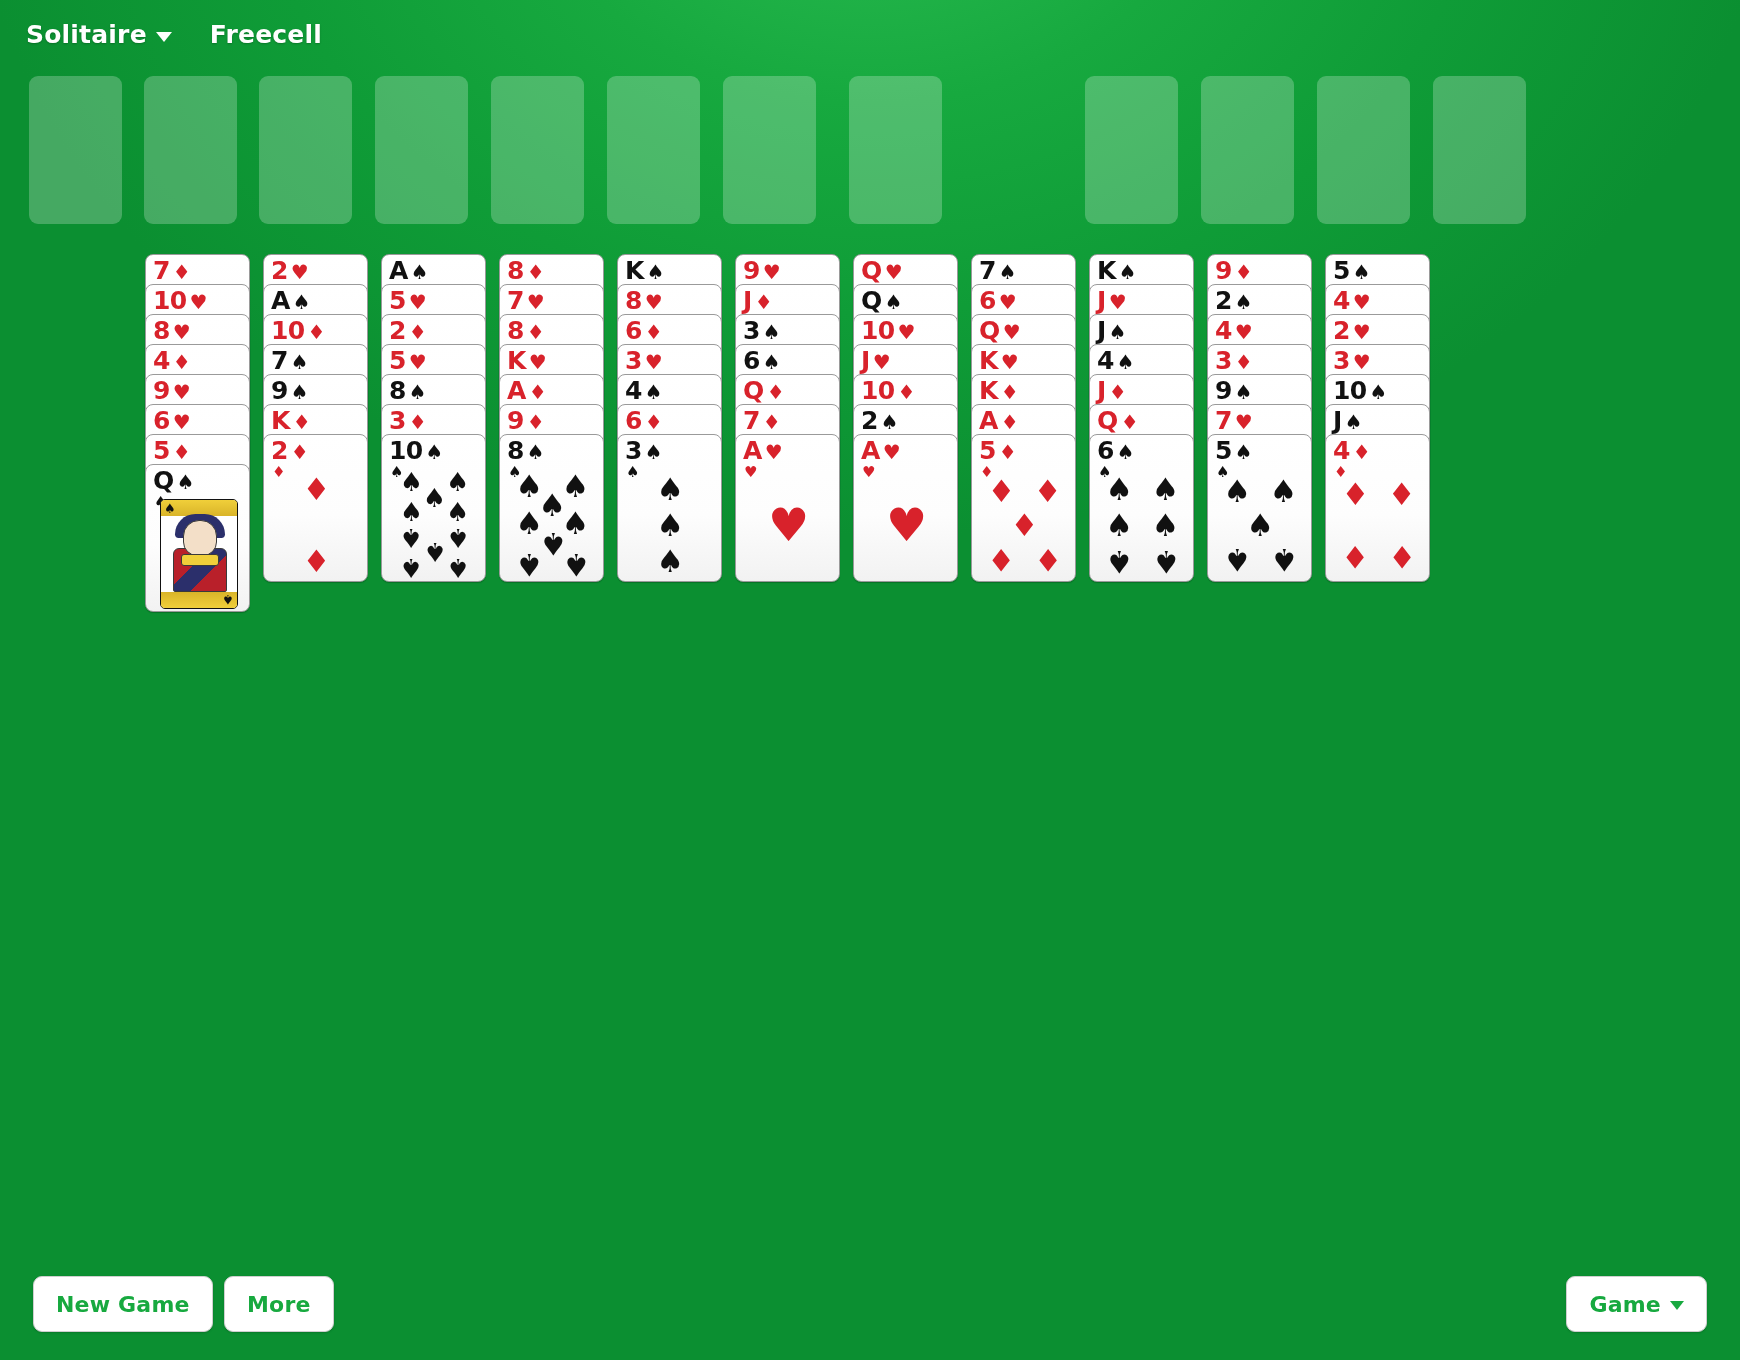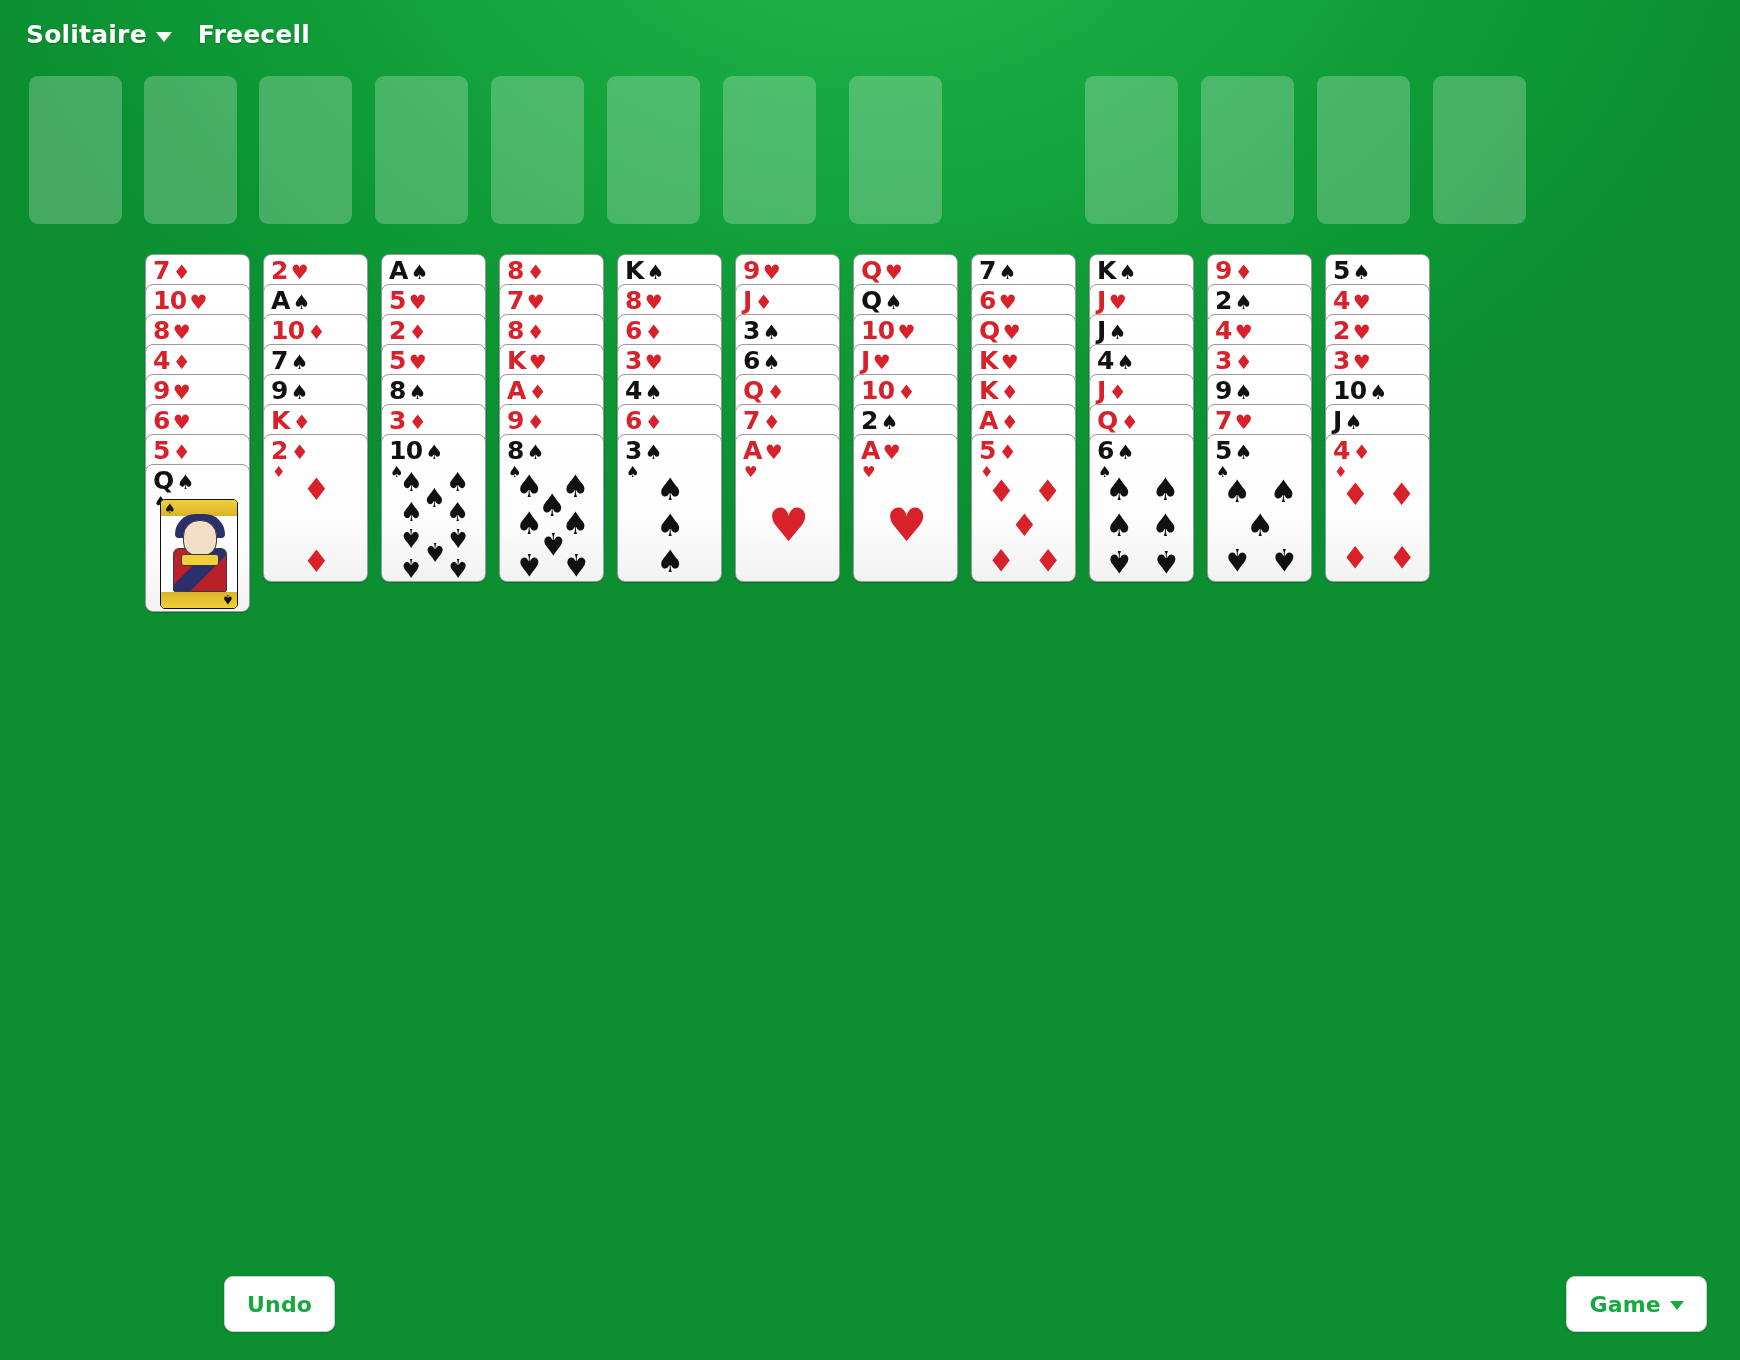--- a/index.html
+++ b/index.html
@@ -17,21 +17,21 @@
     -webkit-font-smoothing: antialiased;
   }
 
   
   #header {
     position: absolute;
     top: 20px;
     left: 26px;
     display: flex;
     align-items: center;
-    gap: 26px;
+    gap: 38px;
     z-index: 30;
   }
   .menu-item {
     color: #ffffff;
     font-size: 25px;
     font-weight: bold;
     letter-spacing: 0.2px;
     display: flex;
     align-items: center;
     gap: 9px;
@@ -900,20 +900,23 @@
           <span class="pip red" style="left: 28%; top: 22%;">♦</span>
           <span class="pip red" style="left: 72%; top: 22%;">♦</span>
           <span class="pip red flip" style="left: 28%; top: 78%;">♦</span>
           <span class="pip red flip" style="left: 72%; top: 78%;">♦</span>
         </div>
       </div>
     </div>
   </div>
 
 <div id="footer">
+  <div class="btn" id="btn-newgame">
+    <span>New Game</span>
+  </div>
   <div class="btn" id="btn-undo">
-    <span>Undo</span>
+    <span>More</span>
   </div>
   <div class="btn" id="btn-more">
     <span>Game</span>
     <span class="caret-g"></span>
   </div>
 </div>
 
 </body></html>

